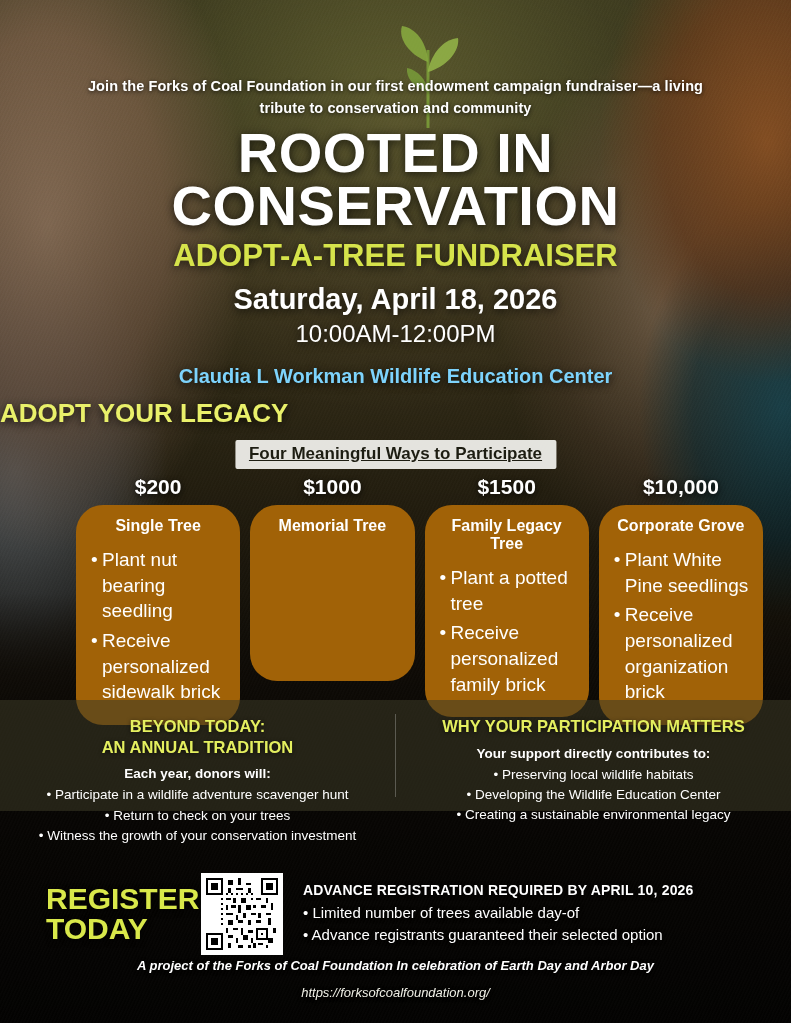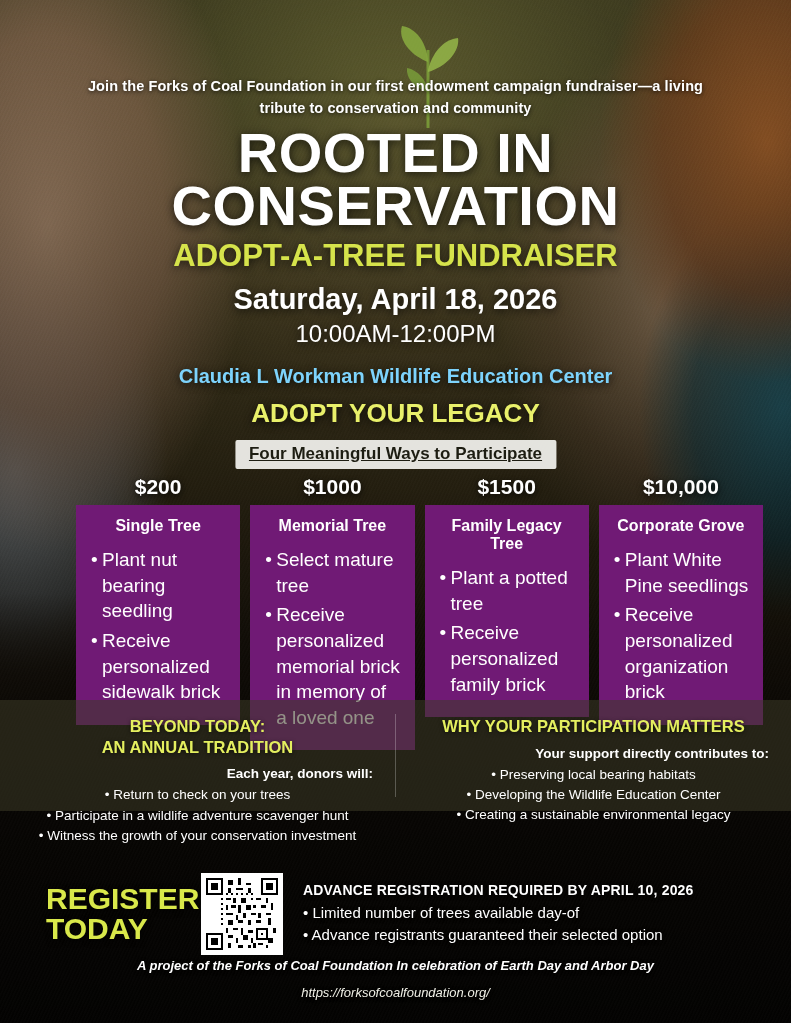--- a/index.html
+++ b/index.html
@@ -98,21 +98,20 @@
     text-shadow:0 2px 8px rgba(0,0,0,.7);
   }
   .venue {
     position:absolute; top:365px; left:0; width:791px;
     text-align:center;
     font-size:20px; font-weight:bold; color:#7dd3fc;
     text-shadow:0 2px 8px rgba(0,0,0,.8);
   }
   .legacy {
     position:absolute; top:398px; left:0; width:791px;
-    text-align:center;
     font-size:26px; font-weight:bold; color:#e9f06a;
     text-shadow:0 2px 8px rgba(0,0,0,.8);
   }
   .ways-band {
     position:absolute; top:440px; left:50%; transform:translateX(-50%);
     background:rgba(244,244,240,0.92);
     color:#1d1d12;
     font-size:17px; font-weight:bold;
     padding:4px 14px 5px;
     border-radius:2px;
@@ -126,23 +125,24 @@
     display:flex; gap:10px;padding-left:48px;
   }
   .tier { width:176px; }
   .tier-price {
     text-align:center;
     font-size:21px; font-weight:bold; color:#fff;
     text-shadow:0 2px 6px rgba(0,0,0,.8);
     margin-bottom:6px;
   }
   .tier-card {
-    background:#701a75;
+    background:#a16207;
     padding:12px 13px 16px;
     min-height:176px;
+    border-radius:27px;
   }
   .tier-1 .tier-card { min-height:176px; }
   .tier-2 .tier-card { min-height:176px; }
   .tier-3 .tier-card { min-height:176px; }
   .tier-4 .tier-card { min-height:176px; }
   .tier-name {
     text-align:center;
     font-size:16px; font-weight:bold; color:#fff;
     margin-bottom:12px;
   }
@@ -168,21 +168,21 @@
     display:flex;
   }
   .infoband .col { flex:1; padding:16px 22px 0; text-align:center; }
   .infoband .divider { width:1px; background:rgba(255,255,255,0.25); margin:14px 0; }
   .info-h {
     font-size:16.5px; font-weight:bold; color:#e4ef5f; line-height:1.25;
     margin-bottom:9px;
     text-shadow:0 1px 4px rgba(0,0,0,.6);
   }
   .info-sub {
-    font-size:13.5px; font-weight:bold; color:#fff; margin-bottom:4px;text-align:right;
+    font-size:13.5px; font-weight:bold; color:#fff; margin-bottom:4px;
   }
   .info-line {
     font-size:13.5px; color:#fff; line-height:1.5;
   }
 
   
   .register {
     position:absolute; top:862px; left:0; width:791px; height:104px;
     display:flex; align-items:center; padding:0 46px;
   }
@@ -260,24 +260,20 @@
             <li>Plant nut bearing seedling</li>
             <li>Receive personalized sidewalk brick</li>
           </ul>
         </div>
       </div>
 
       <div class="tier tier-2">
         <div class="tier-price">$1000</div>
         <div class="tier-card">
           <div class="tier-name">Memorial Tree</div>
-          <ul class="tier-list">
-            <li>Select mature tree</li>
-            <li>Receive personalized memorial brick in memory of a loved one</li>
-          </ul>
         </div>
       </div>
 
       <div class="tier tier-3">
         <div class="tier-price">$1500</div>
         <div class="tier-card">
           <div class="tier-name">Family Legacy Tree</div>
           <ul class="tier-list">
             <li>Plant a potted tree</li>
             <li>Receive personalized family brick</li>
@@ -298,29 +294,29 @@
 
     </div>
 
     <div class="infoband">
       <div class="col">
         <div class="info-h">
           <span>BEYOND TODAY:</span><br>
           <span>AN ANNUAL TRADITION</span>
         </div>
         <div class="info-sub">Each year, donors will:</div>
+        <div class="info-line">• Participate in a wildlife adventure scavenger hunt</div>
         <div class="info-line">• Return to check on your trees</div>
-        <div class="info-line">• Participate in a wildlife adventure scavenger hunt</div>
         <div class="info-line">• Witness the growth of your conservation investment</div>
       </div>
       <div class="divider"></div>
       <div class="col">
         <div class="info-h">WHY YOUR PARTICIPATION MATTERS</div>
         <div class="info-sub">Your support directly contributes to:</div>
-        <div class="info-line">• Preserving local bearing habitats</div>
+        <div class="info-line">• Preserving local wildlife habitats</div>
         <div class="info-line">• Developing the Wildlife Education Center</div>
         <div class="info-line">• Creating a sustainable environmental legacy</div>
       </div>
     </div>
 
     <div class="register">
       <div class="register-title">
         <span>REGISTER</span><br>
         <span>TODAY</span>
       </div>

